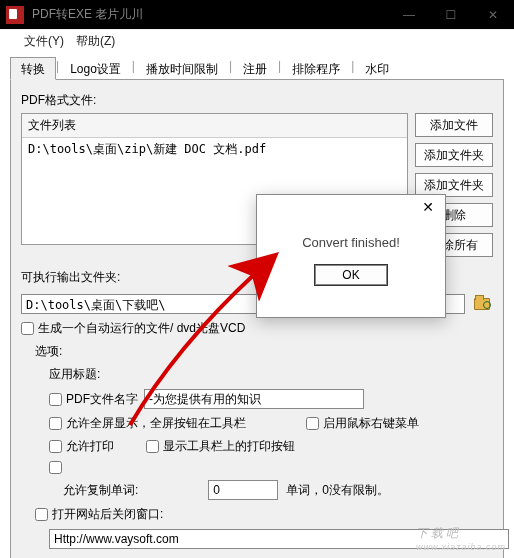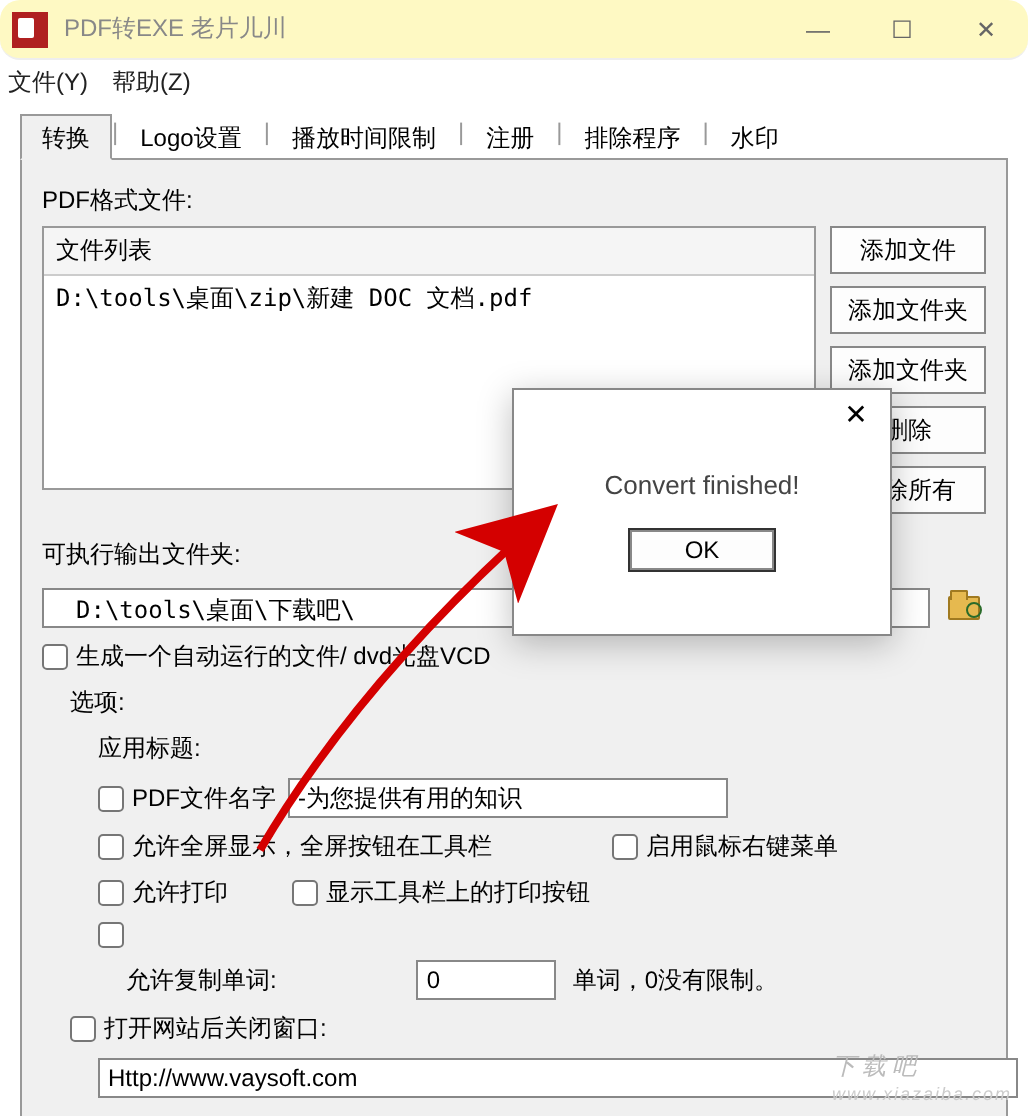--- a/index.html
+++ b/index.html
@@ -1,46 +1,46 @@
 <!DOCTYPE html>
 <html><head>
 <meta charset="utf-8">
 <style>
 * { box-sizing: border-box; margin: 0; padding: 0; font-family: "Microsoft YaHei", SimSun, Arial, sans-serif; font-size: 12px; }
 body { background: #fff; width: 514px; height: 558px; position: relative; overflow: hidden; }
 
-.titlebar { height: 30px; background: #fef9c3; display: flex; align-items: center; padding-left: 6px; border-bottom: 1px solid #eee; border-radius: 10px; }
+.titlebar { height: 30px; background: #000000; display: flex; align-items: center; padding-left: 6px; border-bottom: 1px solid #eee; }
 .titlebar .appicon { width: 18px; height: 18px; background: #b02020; margin-right: 8px; position: relative; }
 .titlebar .appicon::before { content: ""; position: absolute; left: 3px; top: 3px; width: 8px; height: 10px; background: #fff; border-radius: 1px; }
 .titlebar .title { color: #888; }
 .titlebar .tbtns { margin-left: auto; display: flex; }
 .titlebar .tbtn { width: 42px; height: 30px; display: flex; align-items: center; justify-content: center; color: #666; }
 
-.menubar { height: 22px; display: flex; align-items: center; padding-left: 4px; gap: 12px; color: #222; }
+.menubar { height: 22px; display: flex; align-items: center; padding-left: 24px; gap: 12px; color: #222; }
 
 .content { padding: 4px 10px 10px 10px; }
 
 .tabs { display: flex; border-bottom: 1px solid #999; height: 24px; }
 .tab { padding: 3px 10px 4px; border: 1px solid transparent; border-bottom: none; position: relative; top: 1px; cursor: default; }
 .tab.active { border-color: #999; background: #f0f0f0; border-bottom: 1px solid #f0f0f0; }
 .tabsep { color: #999; padding-top: 3px; }
 
 .panel { background: #f0f0f0; border: 1px solid #999; border-top: none; padding: 8px 10px 12px; }
 
 .lbl { display: block; margin: 4px 0 4px; }
 
 .filelistwrap { display: flex; gap: 7px; }
 .filelist { flex: 1; border: 1px solid #999; background: #fff; height: 132px; }
 .filelist .hdr { background: #f5f5f5; border-bottom: 1px solid #ccc; padding: 3px 6px; }
 .filelist .row { padding: 3px 6px; font-family: "SimSun", monospace; }
 .sidebtns { width: 78px; display: flex; flex-direction: column; gap: 6px; margin-top: 0; }
 .sidebtns button { height: 24px; background: #fdfdfd; border: 1px solid #888; }
 
 .outrow { display: flex; align-items: center; gap: 6px; margin-top: 8px; }
-.outpath { flex: 1; height: 20px; border: 1px solid #888; background: #fff; padding: 2px 16px; font-family: "SimSun", monospace; }
+.outpath { flex: 1; height: 20px; border: 1px solid #888; background: #fff; padding: 2px 4px; font-family: "SimSun", monospace; }
 .folderbtn { width: 22px; height: 20px; display: flex; align-items: center; justify-content: center; }
 .foldericon { width: 16px; height: 12px; background: #e6b94f; border: 1px solid #a07a20; border-radius: 1px; position: relative; }
 .foldericon::before { content: ""; position: absolute; top: -4px; left: 0; width: 7px; height: 4px; background: #e6b94f; border: 1px solid #a07a20; border-bottom: none; border-radius: 1px 1px 0 0; }
 .foldericon::after { content: ""; position: absolute; top: 2px; left: 8px; width: 6px; height: 6px; border: 1px solid #2a6b2a; border-radius: 50%; }
 
 .chk { margin-right: 4px; vertical-align: middle; }
 .chkrow { margin: 6px 0; display: flex; align-items: center; flex-wrap: wrap; }
 .indent1 { margin-left: 14px; }
 .indent2 { margin-left: 28px; }
 .indent3 { margin-left: 42px; }

